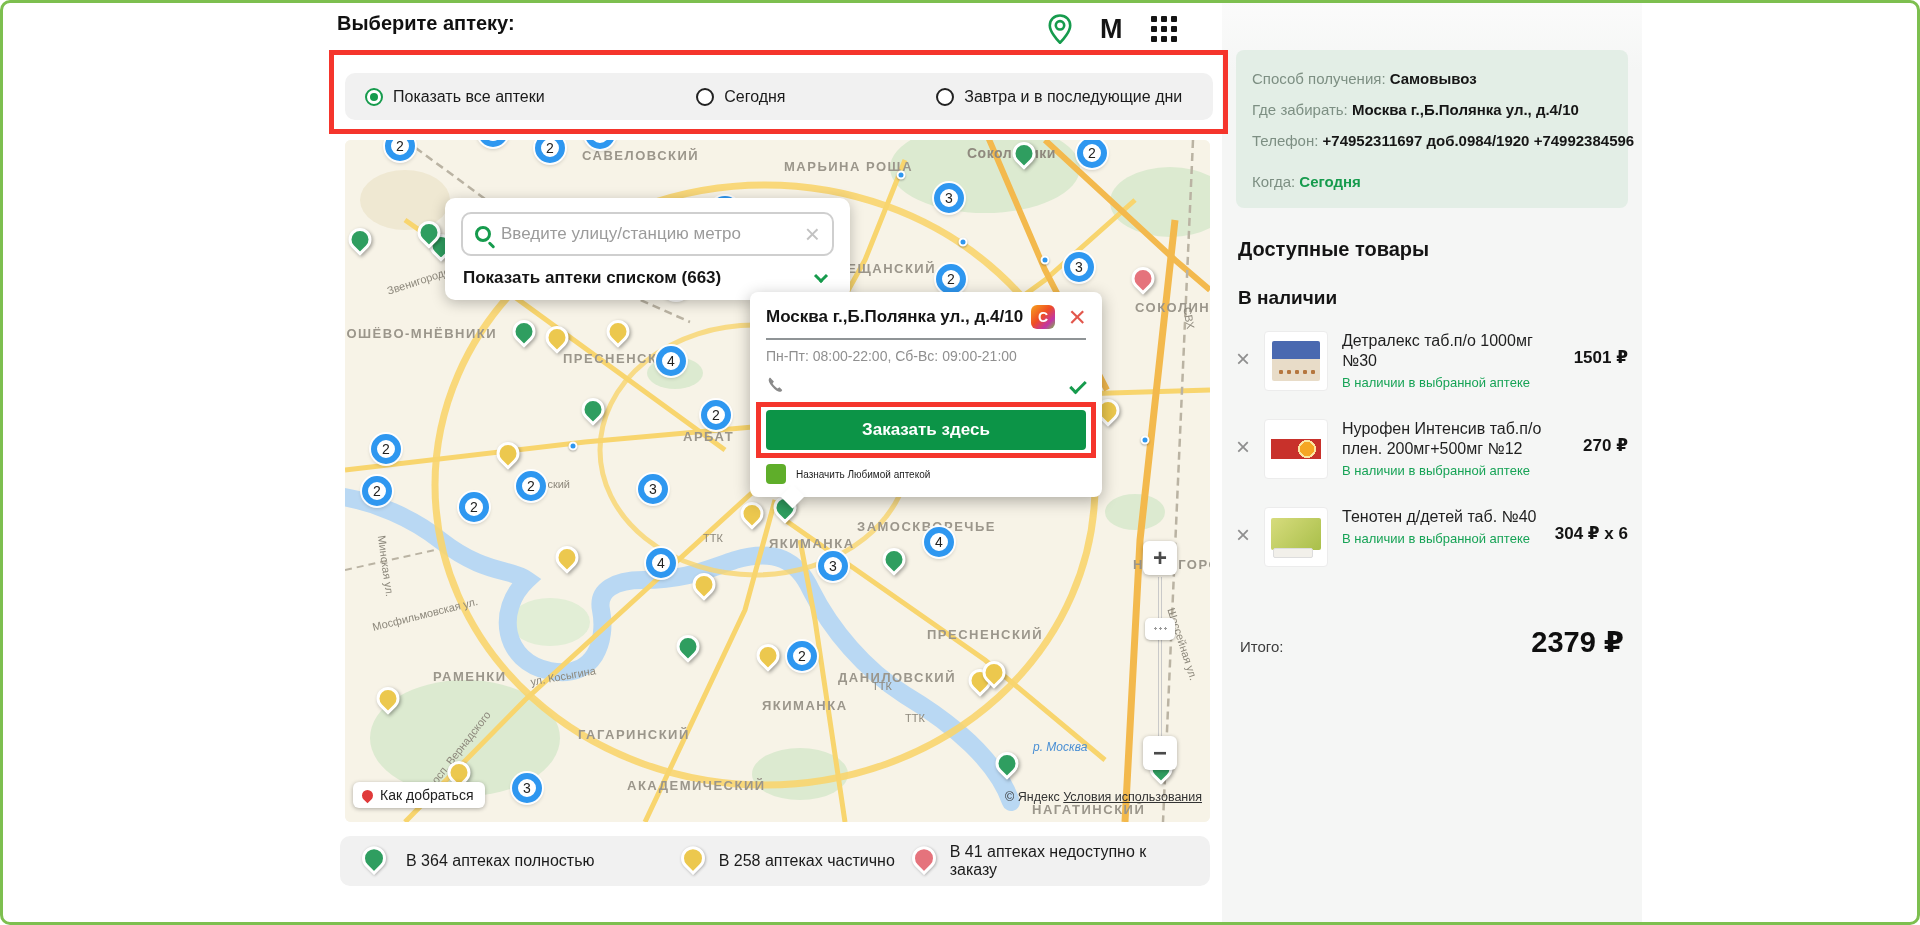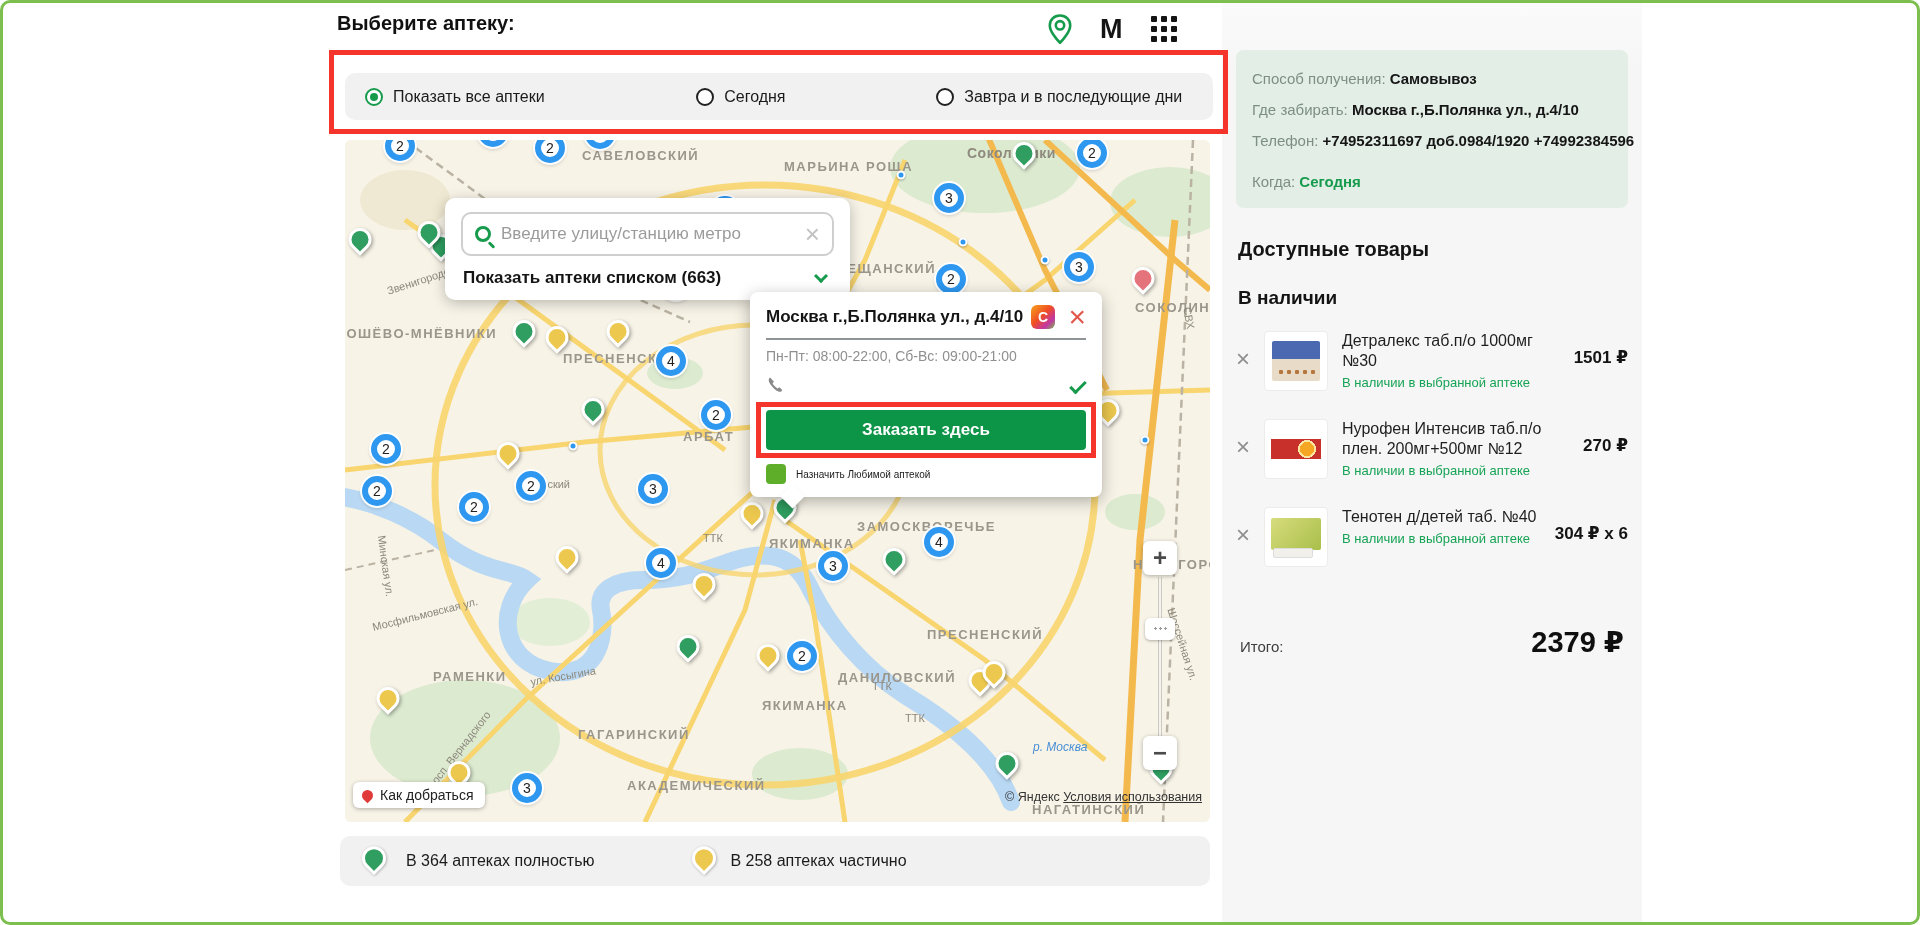--- a/index.html
+++ b/index.html
@@ -373,20 +373,24 @@
 
 <div class="legend-row">
     <div class="legend-item">
       <span class="pin-shape pin--green"></span>
       <span class="legend-label">В 364 аптеках полностью</span>
     </div>
     <div class="legend-item">
       <span class="pin-shape pin--yellow"></span>
       <span class="legend-label">В 258 аптеках частично</span>
     </div>
+    <div class="legend-item">
+      <span class="pin-shape pin--red"></span>
+      <span class="legend-label">В 41 аптеках недоступно к заказу</span>
+    </div>
   </div>
 
 <aside class="sidebar">
   <div class="order-panel">
     <div class="panel-row">
       <span class="panel-label">Способ получения:</span>
       <span class="panel-value">Самовывоз</span>
     </div>
     <div class="panel-row">
       <span class="panel-label">Где забирать:</span>

